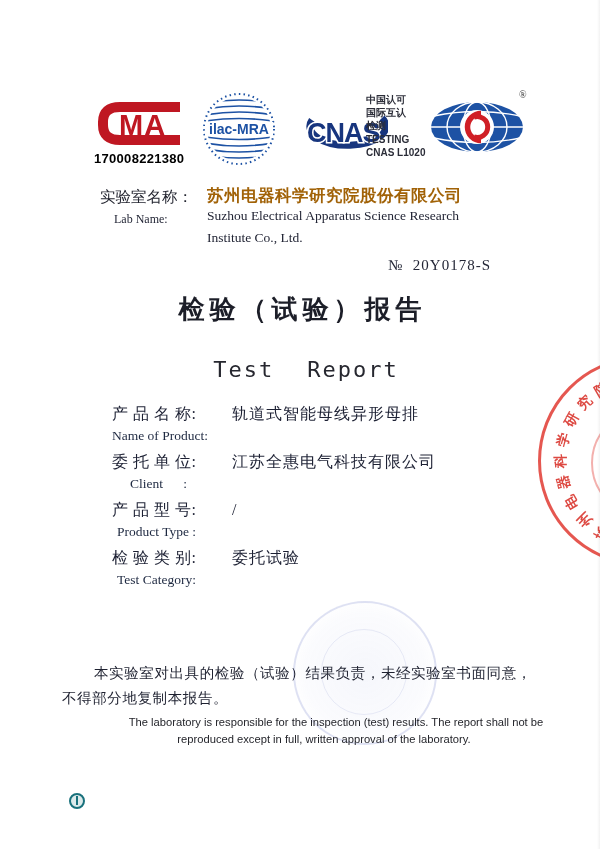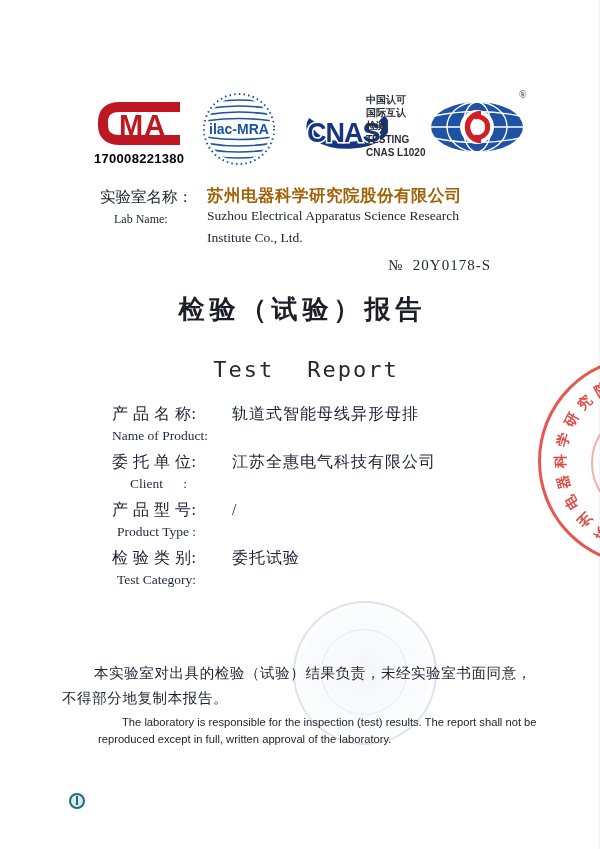--- a/index.html
+++ b/index.html
@@ -46,21 +46,21 @@
   .field-value{font-size:16px;margin-left:6px;letter-spacing:1px;}
   .field-en{white-space:pre;font-size:13.5px;line-height:17px;font-family:"Liberation Serif",serif;color:#1d2840;margin-top:2px;margin-bottom:8px;}
   .ind18{margin-left:18px;} .ind0{margin-left:0;} .ind5{margin-left:5px;}
 
   
   .note-cn{position:absolute;left:62px;top:646px;width:478px;
     font-size:14.5px;letter-spacing:.6px;line-height:25px;
     font-family:"Liberation Serif",serif;color:#1e2130;text-indent:32px;}
   .note-en{position:absolute;left:98px;top:703px;width:452px;
     font-size:11.2px;line-height:16.5px;color:#24252b;text-indent:24px;
-    font-family:"Liberation Sans",sans-serif;}
+    font-family:"Liberation Sans",sans-serif;text-align:center;}
 
   
   .red-seal{position:absolute;left:538px;top:356px;width:204px;height:204px;
     border:3.5px solid rgba(224,58,49,.85);border-radius:50%;}
   .red-seal-inner{position:absolute;left:50px;top:50px;width:104px;height:104px;
     border:2px solid rgba(224,58,49,.4);border-radius:50%;}
   .seal-char{position:absolute;width:16px;height:16px;font-size:14px;line-height:16px;
     text-align:center;color:rgba(216,48,40,.88);font-family:"Liberation Serif",serif;font-weight:bold;}
   .sc0{left:53px;top:165px;transform:rotate(210deg);}
   .sc1{left:36px;top:152px;transform:rotate(225deg);}

